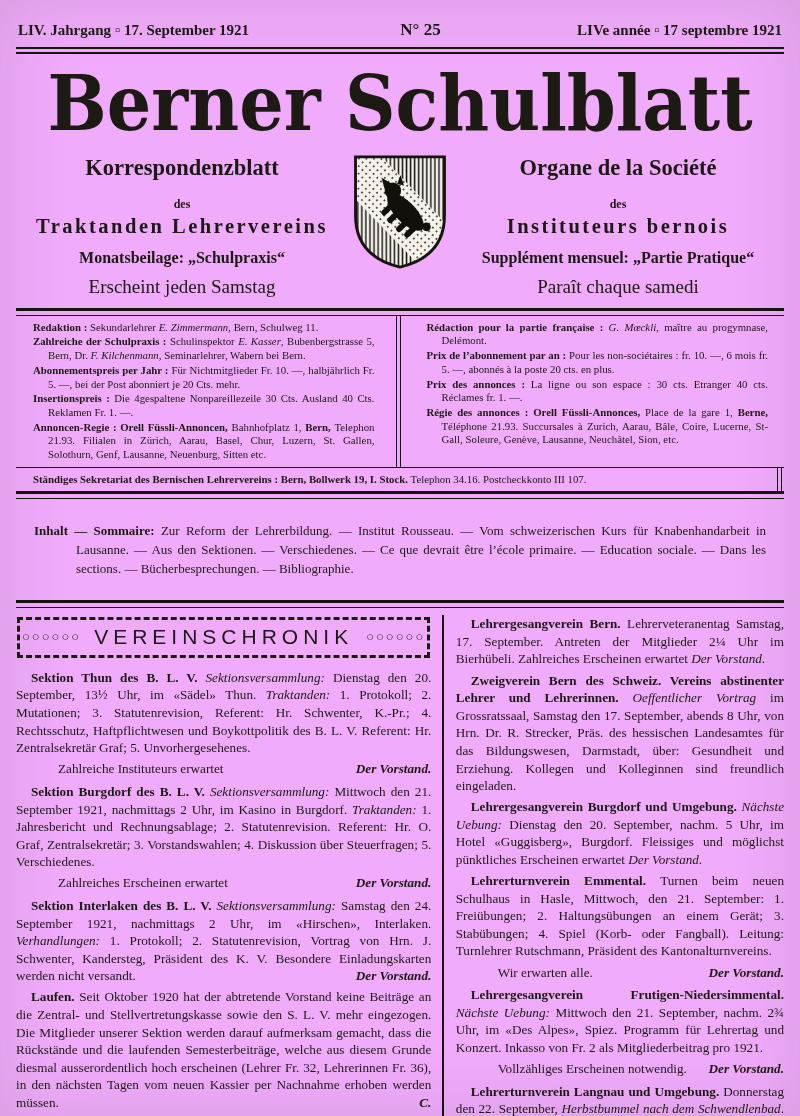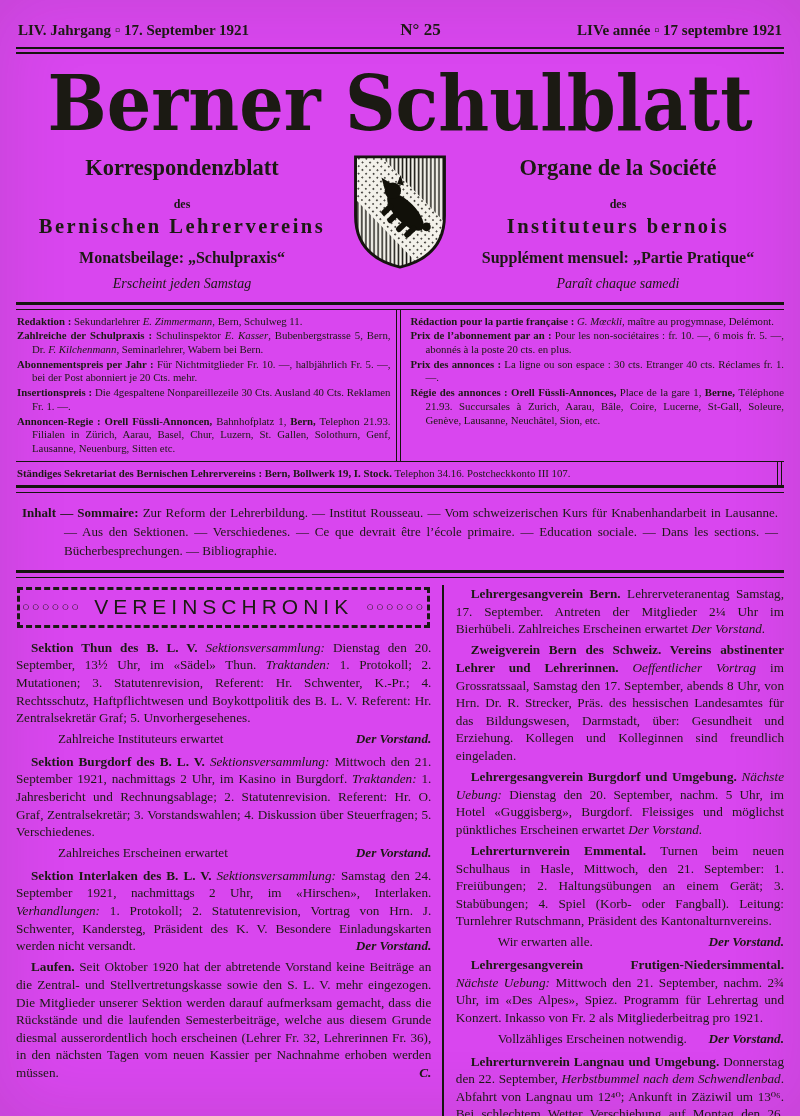--- a/index.html
+++ b/index.html
@@ -1,52 +1,52 @@
 <!DOCTYPE html>
 <html><head>
 <meta charset="utf-8">
 <style>
   html,body{margin:0;padding:0;background:#dedbd2;}
   .page{position:relative;width:800px;height:1116px;margin:0 auto;box-sizing:border-box;
-    background:#d946ef;color:#1b1a13;padding:8px 16px 0;overflow:hidden;
+    background:#f0abfc;color:#1b1a13;padding:8px 16px 0;overflow:hidden;
     font-family:"Liberation Serif","DejaVu Serif",serif;
     box-shadow:inset 0 0 70px rgba(70,62,45,.14);}
   
   .issuebar{display:flex;align-items:baseline;font-weight:700;font-size:15px;padding:12px 2px 5px;}
   .issuebar .l{flex:1.12;}
   .issuebar .c{font-size:17px;}
   .issuebar .r{flex:1;text-align:right;}
   .rule2{height:3px;border-top:2px solid #15140f;border-bottom:2px solid #15140f;margin-top:2px;}
   
   .m-de{text-align:center;font-family:"DejaVu Serif",serif;font-weight:700;font-size:62px;line-height:68px;
     margin:18px 0 0;transform:scale(1.13,1.24);transform-origin:50% 60%;letter-spacing:0px;white-space:nowrap;}
   .m-fr{text-align:center;font-family:"DejaVu Sans","Liberation Sans",sans-serif;font-weight:700;
     font-size:30px;letter-spacing:9px;margin:14px 0 0;}
   
   .orgrow{display:flex;align-items:flex-start;text-align:center;margin-top:14px;}
   .org{flex:1;line-height:1.22;}
   .o1{font-size:22.5px;font-weight:700;}
   .o2{font-size:12px;font-weight:700;margin-top:16px;}
   .o3{font-size:20.5px;font-weight:700;letter-spacing:2.5px;margin-top:2px;}
   .o4{font-size:16px;font-weight:700;margin-top:9px;}
-  .o5{font-size:14px;margin-top:7px;font-style:italic;}
+  .o5{font-size:19px;margin-top:7px;}
   .emblem{flex:0 0 104px;padding-top:0;}
   
   .dbl{height:4px;border-top:3px solid #15140f;border-bottom:1px solid #15140f;}
   .mt10{margin-top:10px;}
   
   .imprint{display:flex;align-items:stretch;}
   .impcol{flex:1;font-size:10.8px;line-height:13.7px;text-align:justify;padding:5px 3px 4px 1px;}
   .impcol.rgt{padding-left:8px;padding-right:0;}
   .vdiv{flex:0 0 3px;border-left:1.5px solid #15140f;border-right:1.5px solid #15140f;margin:0 2px;}
   .impfoot{border-top:1.5px solid #15140f;}
-  .impcol .tp{padding-left:15px;text-indent:-15px;margin:0 0 1px;}
+  .impcol .tp{padding-left:15px;text-indent:-15px;margin:0 16px 1px;}
   
   .inhalt{padding:7px 2px 6px;font-size:13px;line-height:18.6px;}
-  .inhalt .tp{padding-left:42px;text-indent:-42px;margin:4px;text-align:justify;}
+  .inhalt .tp{padding-left:42px;text-indent:-42px;margin:16px;text-align:justify;}
   
   .bodyrow{display:flex;align-items:stretch;margin-top:7px;height:548px;overflow:hidden;}
   .col{flex:1;font-size:13.2px;line-height:17.6px;text-align:justify;}
   .col.lft{padding-right:11px;}
   .col.rgt{padding-left:12px;}
   .col .tp{text-indent:15px;margin:0 0 3.5px;}
   .cdiv{flex:0 0 1.5px;background:#15140f;}
   
   .chronik{border:3px dashed #1c1a14;margin:2px 1px 11px;padding:8px 2px 9px;
     display:flex;align-items:center;justify-content:center;gap:13px;
@@ -71,21 +71,21 @@
     <span class="r">LIVe année ▫ 17 septembre 1921</span>
   </div>
   <div class="rule2"></div>
 
   <div class="m-de">Berner Schulblatt</div>
 
   <div class="orgrow">
     <div class="org">
       <div class="o1">Korrespondenzblatt</div>
       <div class="o2">des</div>
-      <div class="o3">Bernischen Lehrervereins</div>
+      <div class="o3">Traktanden Lehrervereins</div>
       <div class="o4">Monatsbeilage: „Schulpraxis“</div>
       <div class="o5">Erscheint jeden Samstag</div>
     </div>
     <div class="emblem">
       <svg viewBox="0 0 100 120" width="100" height="116">
         <defs>
           <pattern id="hat" width="4.2" height="4.2" patternUnits="userSpaceOnUse">
             <rect width="4.2" height="4.2" fill="#f3f1ea"></rect>
               <rect x="1.4" width="1.5" height="4.2" fill="#15140f"></rect>
           </pattern>

